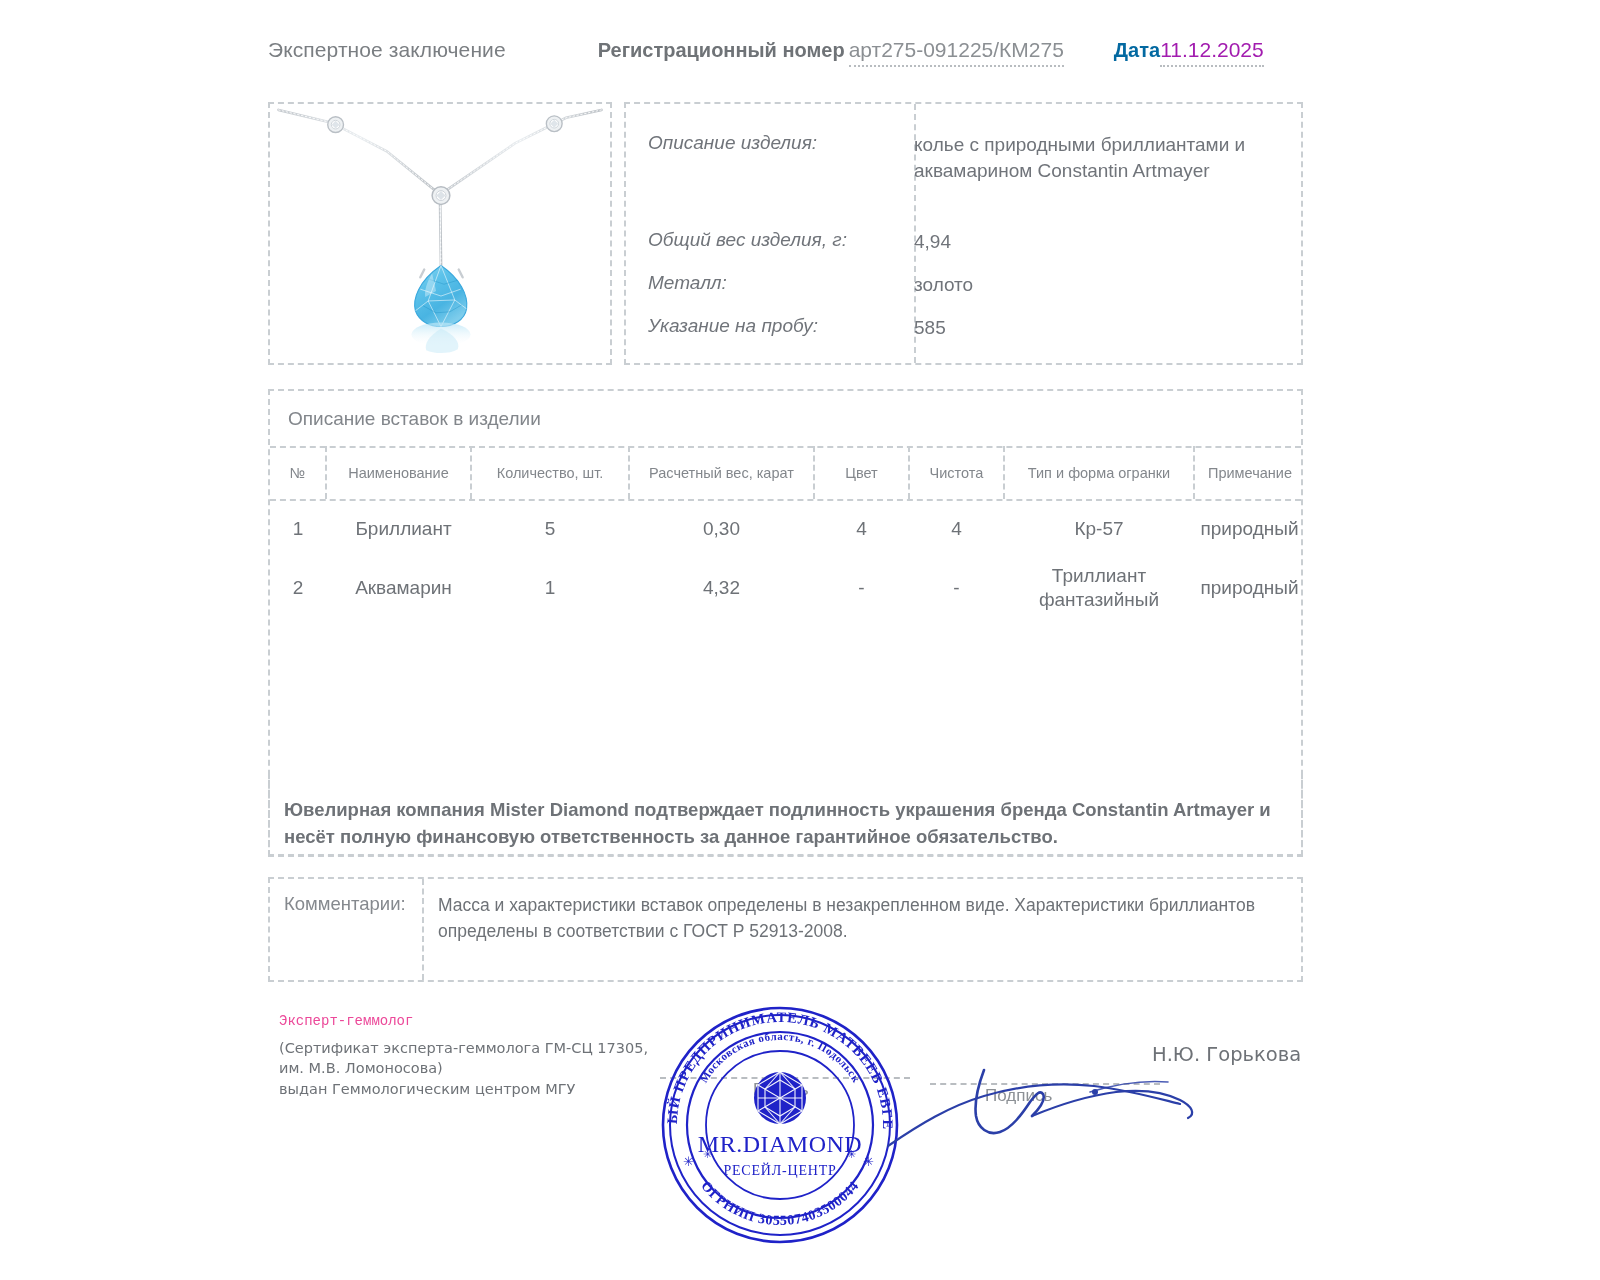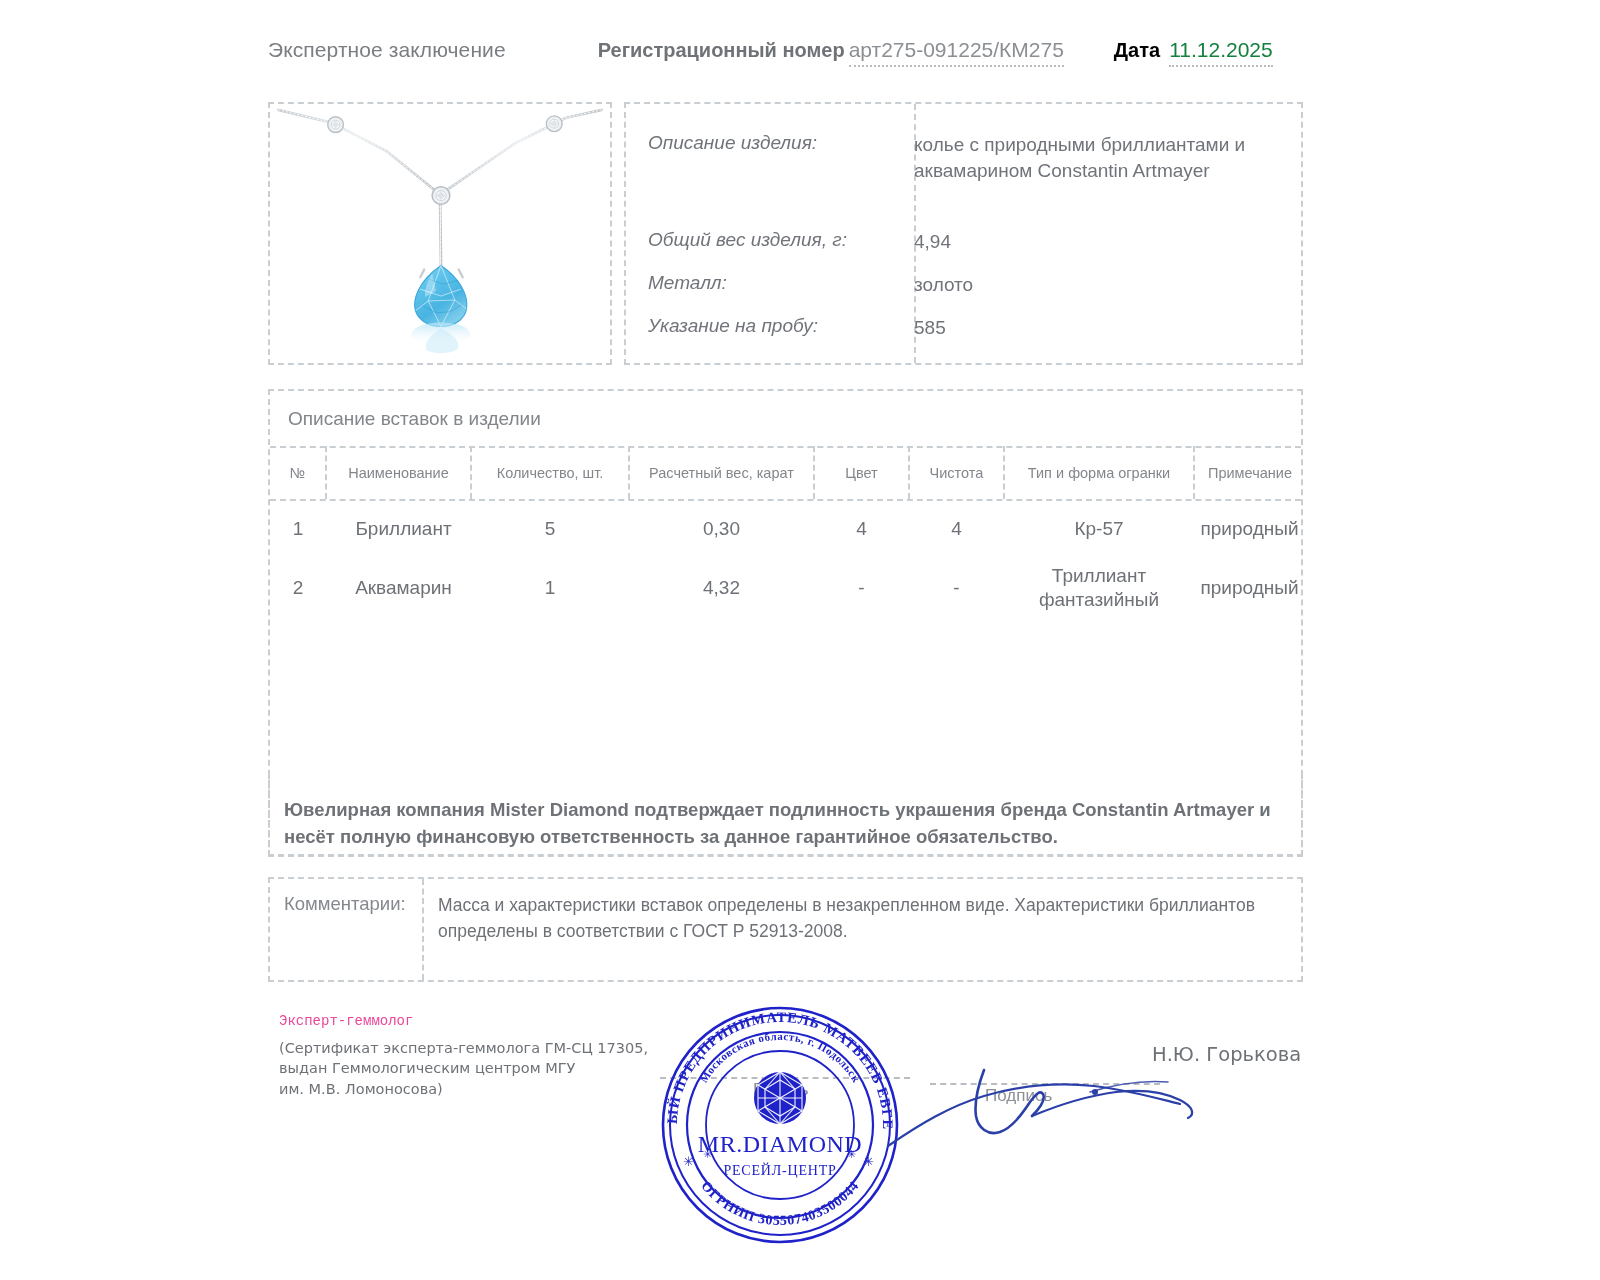--- a/index.html
+++ b/index.html
@@ -60,26 +60,25 @@
   }
   .hdr-datewrap {
     margin-left: 50px;
     display: flex;
     align-items: baseline;
     white-space: nowrap;
   }
   .hdr-datelabel {
     font-size: 20px;
     font-weight: bold;
-    color: #000000;
+    color: #0369a1;
   }
   .hdr-dateval {
     font-size: 21px;
-    color: #15803d;
-    margin-left: 9px;
+    color: #a21caf;
     padding-bottom: 3px;
     border-bottom: 2px dotted #b8bcc0;
   }
 
   
   .photo-box {
     position: absolute;
     left: 268px;
     top: 102px;
     width: 344px;
@@ -499,22 +498,22 @@
   <div class="comments-box">
     <div class="comments-divider"></div>
     <div class="comments-label">Комментарии:</div>
     <div class="comments-text">Масса и характеристики вставок определены в незакрепленном виде. Характеристики бриллиантов определены в соответствии с ГОСТ Р 52913-2008.</div>
   </div>
 
   <div class="expert-block">
     <div class="expert-title">Эксперт-геммолог</div>
     <div class="expert-sub">
       <div>(Сертификат эксперта-геммолога ГМ-СЦ 17305,</div>
+      <div>им. М.В. Ломоносова)</div>
       <div>выдан Геммологическим центром МГУ</div>
-      <div>им. М.В. Ломоносова)</div>
     </div>
   </div>
 
   <div class="stamp-line"></div>
   <div class="stamp-caption">Печать</div>
 
   <div class="sign-line"></div>
   <div class="sign-caption">Подпись</div>
 
   <svg class="seal" viewBox="0 0 250 250">

